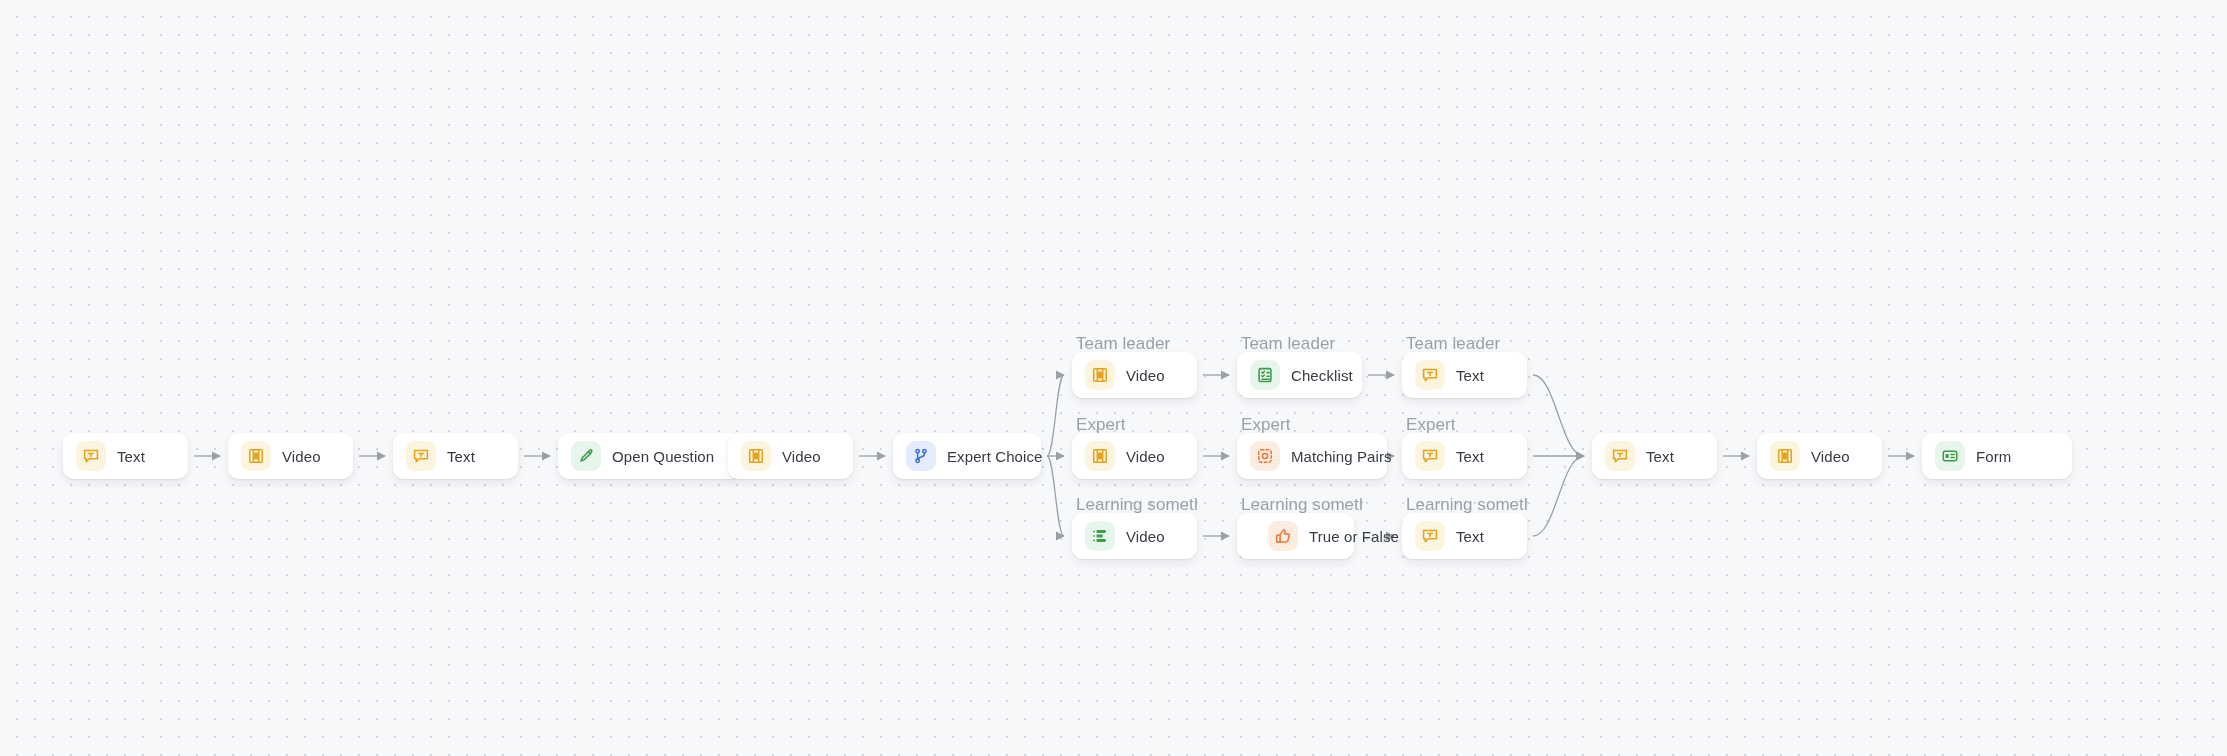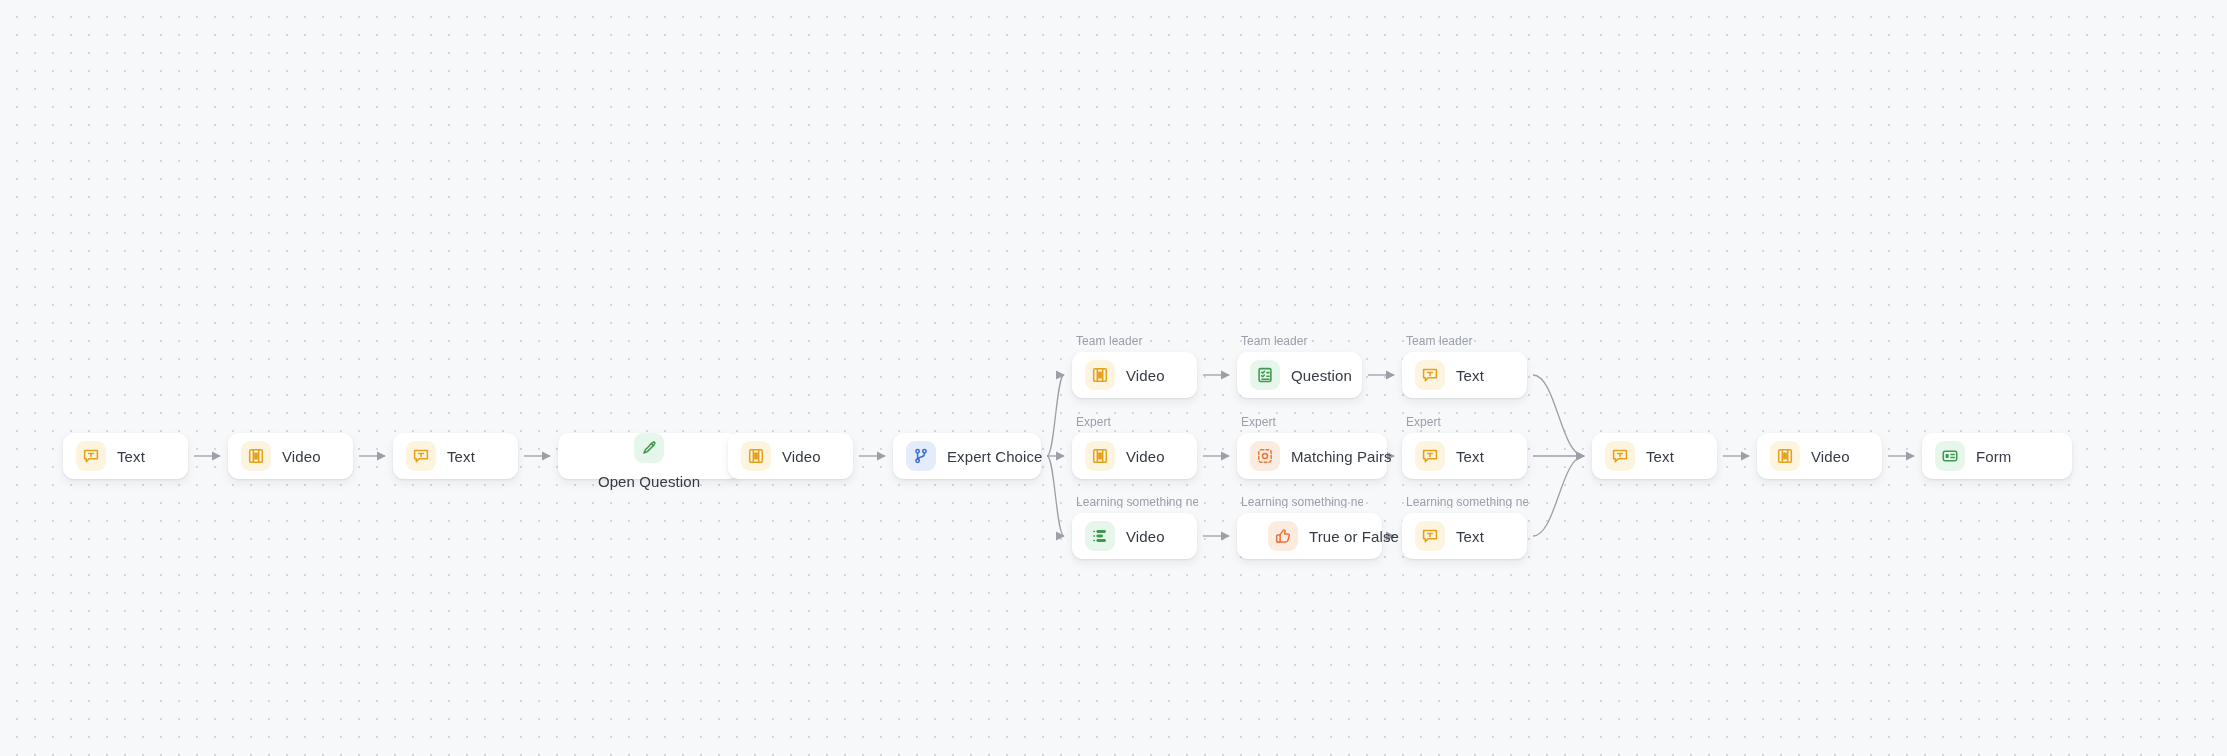--- a/index.html
+++ b/index.html
@@ -52,21 +52,21 @@
     line-height: 1;
     color: #353a45;
     letter-spacing: 0.1px;
     white-space: nowrap;
   }
 
   
   .branch-caption {
     position: absolute;
     z-index: 2;
-    font-size: 12px;
+    font-size: 17px;
     line-height: 1;
     color: #9aa0ab;
     white-space: nowrap;
     letter-spacing: 0.05px;
     max-width: 122px;
     overflow: hidden;
     text-overflow: clip;
   }
 
   
@@ -142,21 +142,21 @@
       </div>
       <div class="node" style="left: 393px; top: 433px; width: 125px;">
         <span class="icon-tile tile-amber">
           <svg width="18" height="18" viewBox="0 0 18 18">
             <path stroke="#e3a21a" fill="none" stroke-width="1.55" stroke-linecap="round" stroke-linejoin="round" d="M2.6 3.4h12.8v8.4H7.2L4.3 14.6v-2.8H2.6z"></path>
             <path stroke="#e3a21a" fill="none" stroke-width="1.55" stroke-linecap="round" stroke-linejoin="round" d="M6.6 6.4h4.8M9 6.4v3.2"></path>
           </svg>
         </span>
         <span class="node-label">Text</span>
       </div>
-      <div class="node" style="left: 558px; top: 433px; width: 182px; flex-direction: column;">
+      <div class="node" style="left: 558px; top: 433px; width: 182px;">
         <span class="icon-tile tile-green">
           <svg width="18" height="18" viewBox="0 0 18 18">
             <path stroke="#3f9950" fill="none" stroke-width="1.55" stroke-linecap="round" stroke-linejoin="round" d="M13.9 2.9c1 1 1 2 .3 2.8L7.3 12.6 4 14l1.4-3.3 6.9-6.9c.8-.7 1.7-.7 2.6.1z"></path>
             <path stroke="#3f9950" fill="none" stroke-width="1.55" stroke-linecap="round" stroke-linejoin="round" d="M11.3 4.6l2.1 2.1"></path>
           </svg>
         </span>
         <span class="node-label">Open Question</span>
       </div>
       <div class="node" style="left: 728px; top: 433px; width: 125px;">
         <span class="icon-tile tile-amber">
@@ -191,21 +191,21 @@
         <span class="node-label">Video</span>
       </div>
       <div class="branch-caption" style="left: 1241px; top: 335px;">Team leader</div>
       <div class="node" style="left: 1237px; top: 352px; width: 125px;">
         <span class="icon-tile tile-green">
           <svg width="18" height="18" viewBox="0 0 18 18">
             <rect stroke="#3f9950" fill="none" stroke-width="1.55" stroke-linecap="round" stroke-linejoin="round" x="3.1" y="2.6" width="11.8" height="12.8" rx="1.5"></rect>
             <path stroke="#3f9950" fill="none" stroke-width="1.55" stroke-linecap="round" stroke-linejoin="round" d="M5.7 6.2l1 1 1.7-1.8M5.7 9.8l1 1 1.7-1.8M10.9 6.6h2.2M10.9 10.2h2.2M5.9 13.2h7.2"></path>
           </svg>
         </span>
-        <span class="node-label">Question</span>
+        <span class="node-label">Checklist</span>
       </div>
       <div class="branch-caption" style="left: 1406px; top: 335px;">Team leader</div>
       <div class="node" style="left: 1402px; top: 352px; width: 125px;">
         <span class="icon-tile tile-amber">
           <svg width="18" height="18" viewBox="0 0 18 18">
             <path stroke="#e3a21a" fill="none" stroke-width="1.55" stroke-linecap="round" stroke-linejoin="round" d="M2.6 3.4h12.8v8.4H7.2L4.3 14.6v-2.8H2.6z"></path>
             <path stroke="#e3a21a" fill="none" stroke-width="1.55" stroke-linecap="round" stroke-linejoin="round" d="M6.6 6.4h4.8M9 6.4v3.2"></path>
           </svg>
         </span>
         <span class="node-label">Text</span>
@@ -247,21 +247,21 @@
           <svg width="18" height="18" viewBox="0 0 18 18">
             <path stroke="#3f9950" fill="none" stroke-width="1.55" stroke-linecap="round" stroke-linejoin="round" d="M2.9 4.5h.5M2.9 9h.5M2.9 13.5h.5"></path>
             <rect fill="#3f9950" x="5.4" y="3.1" width="9.5" height="2.8" rx="1.4"></rect>
             <rect fill="#3f9950" x="5.4" y="7.6" width="6.6" height="2.8" rx="1.4"></rect>
             <rect fill="#3f9950" x="5.4" y="12.1" width="9.5" height="2.8" rx="1.4"></rect>
           </svg>
         </span>
         <span class="node-label">Video</span>
       </div>
       <div class="branch-caption" style="left: 1241px; top: 496px;">Learning something new</div>
-      <div class="node" style="left: 1237px; top: 513px; width: 145px; padding-left: 31px;">
+      <div class="node" style="left: 1237px; top: 513px; width: 117px; padding-left: 31px;">
         <span class="icon-tile tile-orange">
           <svg width="18" height="18" viewBox="0 0 18 18">
             <path stroke="#e8763a" fill="none" stroke-width="1.55" stroke-linecap="round" stroke-linejoin="round" d="M6.1 15.1V7.6l3.3-4.5c.9-.4 1.8.2 1.7 1.2l-.5 2.6h3.2c1 0 1.7.9 1.4 1.8l-1.3 4.7c-.2.9-1 1.5-1.9 1.5H6.1z"></path>
             <path stroke="#e8763a" fill="none" stroke-width="1.55" stroke-linecap="round" stroke-linejoin="round" d="M6.1 7.9H3.6c-.5 0-.9.4-.9.9v5.4c0 .5.4.9.9.9h2.5"></path>
           </svg>
         </span>
         <span class="node-label">True or False</span>
       </div>
       <div class="branch-caption" style="left: 1406px; top: 496px;">Learning something new</div>
       <div class="node" style="left: 1402px; top: 513px; width: 125px;">

